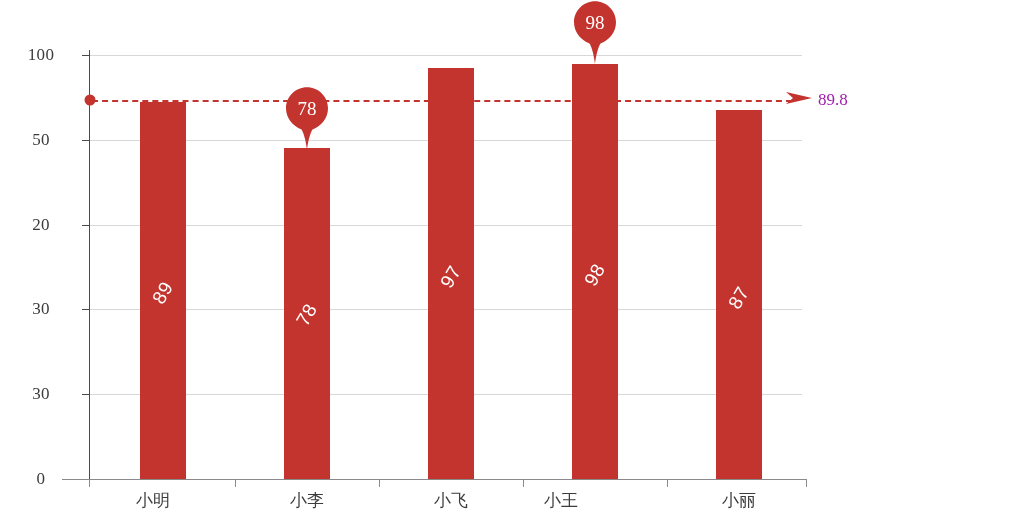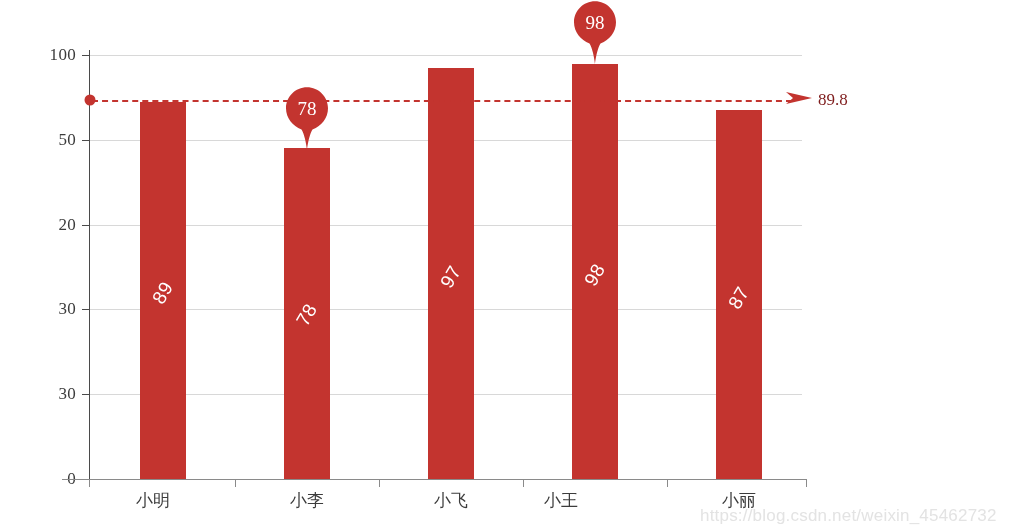--- a/index.html
+++ b/index.html
@@ -69,21 +69,21 @@
     top: 479px;
     width: 1px;
     height: 8px;
     background: #8a8a8a;
   }
 
   .y-label {
     position: absolute;
     right: 0;
     width: 70px;
-    text-align: right;
+    text-align: center;
     font-size: 17px;
     color: #3c3c3c;
     transform: translateY(-50%);
     letter-spacing: 0.3px;
   }
   .y-label-wrap {
     position: absolute;
     left: 0;
     width: 76px;
   }
@@ -130,21 +130,21 @@
     background: #c3342f;
     transform: translate(-50%, -50%);
   }
   .avg-arrow {
     position: absolute;
     transform: translate(0, -50%);
   }
   .avg-text {
     position: absolute;
     font-size: 17px;
-    color: #7f1d1d;
+    color: #a21caf;
     transform: translateY(-50%);
     white-space: nowrap;
   }
 
   
   .pin {
     position: absolute;
     width: 46px;
     height: 64px;
   }
@@ -245,15 +245,14 @@
     <div class="pin-text">78</div>
   </div>
 
   <div class="pin" style="left:572px; top:0px">
     <svg width="46" height="64" viewBox="0 0 46 64">
       <path d="M23 64 C23 64 21.5 50 17.5 43.5 C8.5 40 2 31.8 2 22.2 C2 10.6 11.4 1.2 23 1.2 C34.6 1.2 44 10.6 44 22.2 C44 31.8 37.5 40 28.5 43.5 C24.5 50 23 64 23 64 Z" fill="#c3342f"></path>
     </svg>
     <div class="pin-text">98</div>
   </div>
 
-  <div class="watermark">https://blog.csdn.net/weixin_45462732</div>
 
 </div>
 
 </body></html>

